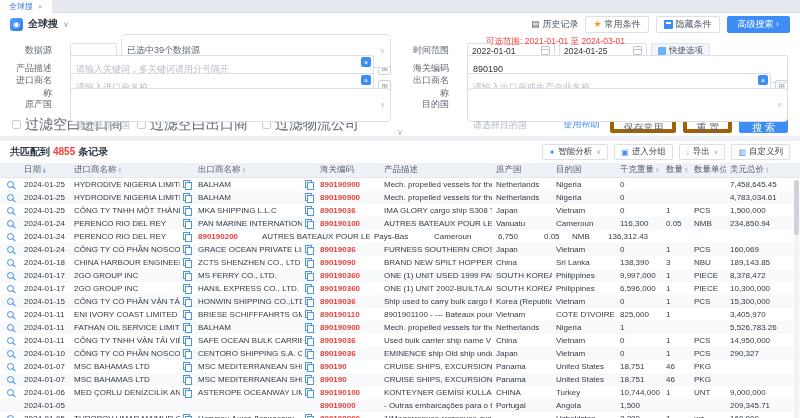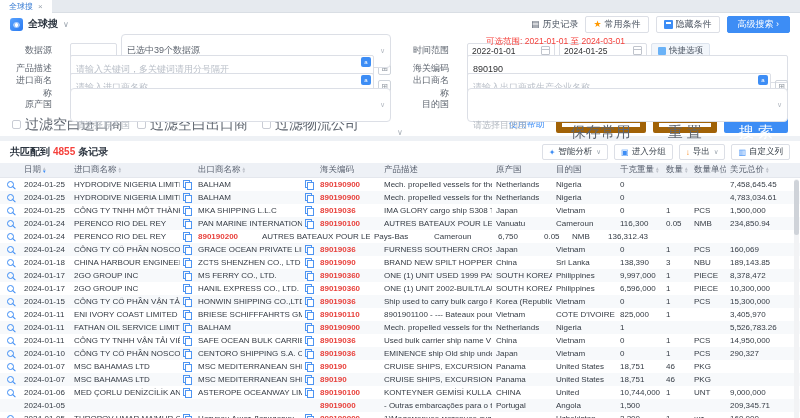--- a/index.html
+++ b/index.html
@@ -63,22 +63,22 @@
   .cal::before { content:''; position:absolute; top:2px; left:0; right:0; border-top:1px solid #c0c4cc; }
   .quick { height:15px; display:flex; align-items:center; gap:3px; background:#f2f6fb; border:1px solid #dde4ee;
     border-radius:2px; padding:7px 6px; font-size:8.5px; color:#4a5360; cursor:pointer; flex:none; }
   .quick .qic { width:8px; height:8px; background:#6ab2f7; border-radius:1px; }
   .fbottom { display:flex; align-items:center; justify-content:space-between; height:17px; margin-top:1px; }
   .cbgroup { display:flex; align-items:center; gap:14px; }
   .cbitem { display:flex; align-items:center; gap:4px; font-size:14px; color:#5f6670; cursor:pointer; }
   .cb { width:9px; height:9px; border:1px solid #c9ccd4; border-radius:2px; background:#fff; flex:none; }
   .factions { display:flex; align-items:center; gap:7px; }
   .link { font-size:9px; color:#3d8df5; cursor:pointer; margin-right:4px; }
-  .btn-sm { height:16px; padding:0 9px; border:6px solid #a16207; border-radius:2px; background:#fff;
-    font-size:15px; color:#5f6670; cursor:pointer; }
+  .btn-sm { height:16px; padding:0 9px; border:4px solid #a16207; border-radius:2px; background:#fff;
+    font-size:10px; color:#5f6670; cursor:pointer; }
   .btn-sm.primary { background:#3d8df5; border-color:#3d8df5; color:#fff; }
   .collapse { position:absolute; left:50%; bottom:0; transform:translateX(-50%); color:#a8afb8;
     font-size:8px; cursor:pointer; line-height:6px; }
 
   
   .results { margin-top:5px; background:#fff; position:relative;
     height:280px; display:flex; flex-direction:column; }
   .rhead { height:22px; display:flex; align-items:center; justify-content:space-between; padding:0 10px; flex:none; }
   .count { font-size:10px; color:#2c3540; font-weight:bold; }
   .count b { color:#f5413c; padding:0 3px; }
@@ -1017,21 +1017,21 @@
           <div class="td col-hs hs">
             <span class="cut">890190100</span>
           </div>
           <div class="td col-desc">
             <span class="cut">KONTEYNER GEMİSİ KULLANILMIŞ - 2003 MODEL IMO : 9</span>
           </div>
           <div class="td col-origin">
             <span class="cut">CHINA</span>
           </div>
           <div class="td col-dest">
-            <span class="cut">United</span>
+            <span class="cut">Turkey</span>
           </div>
           <div class="td col-weight">
             <span class="cut">10,744,000</span>
           </div>
           <div class="td col-qty">
             <span class="cut">1</span>
           </div>
           <div class="td col-unit">
             <span class="cut">UNT</span>
           </div>

